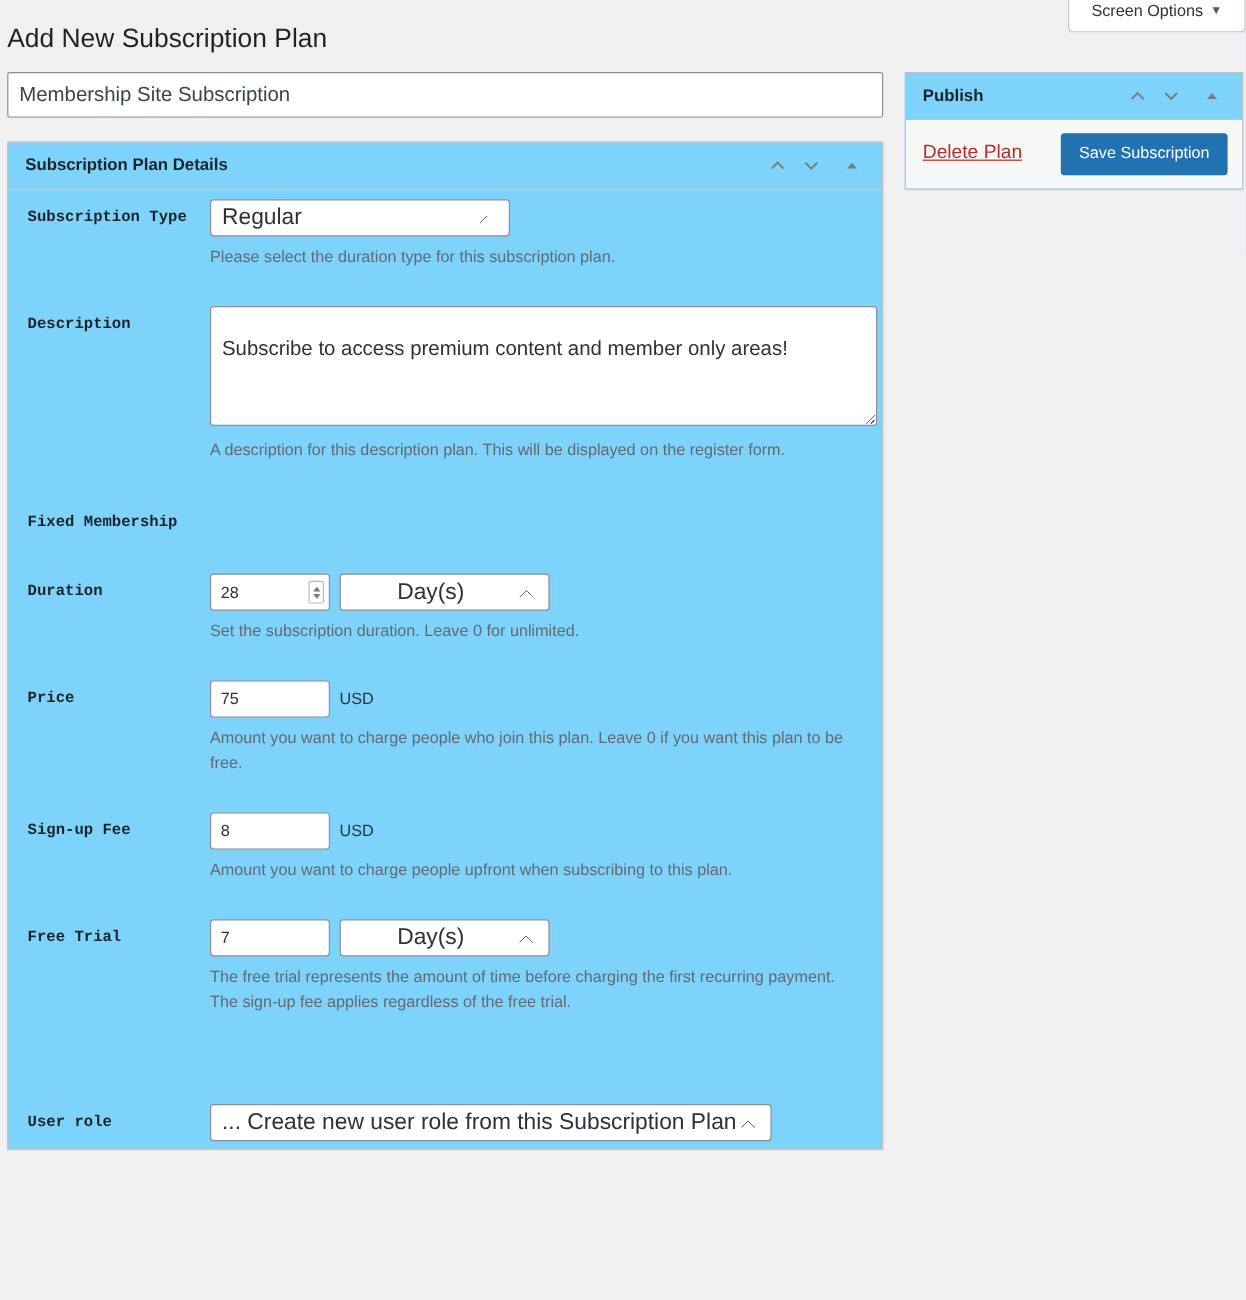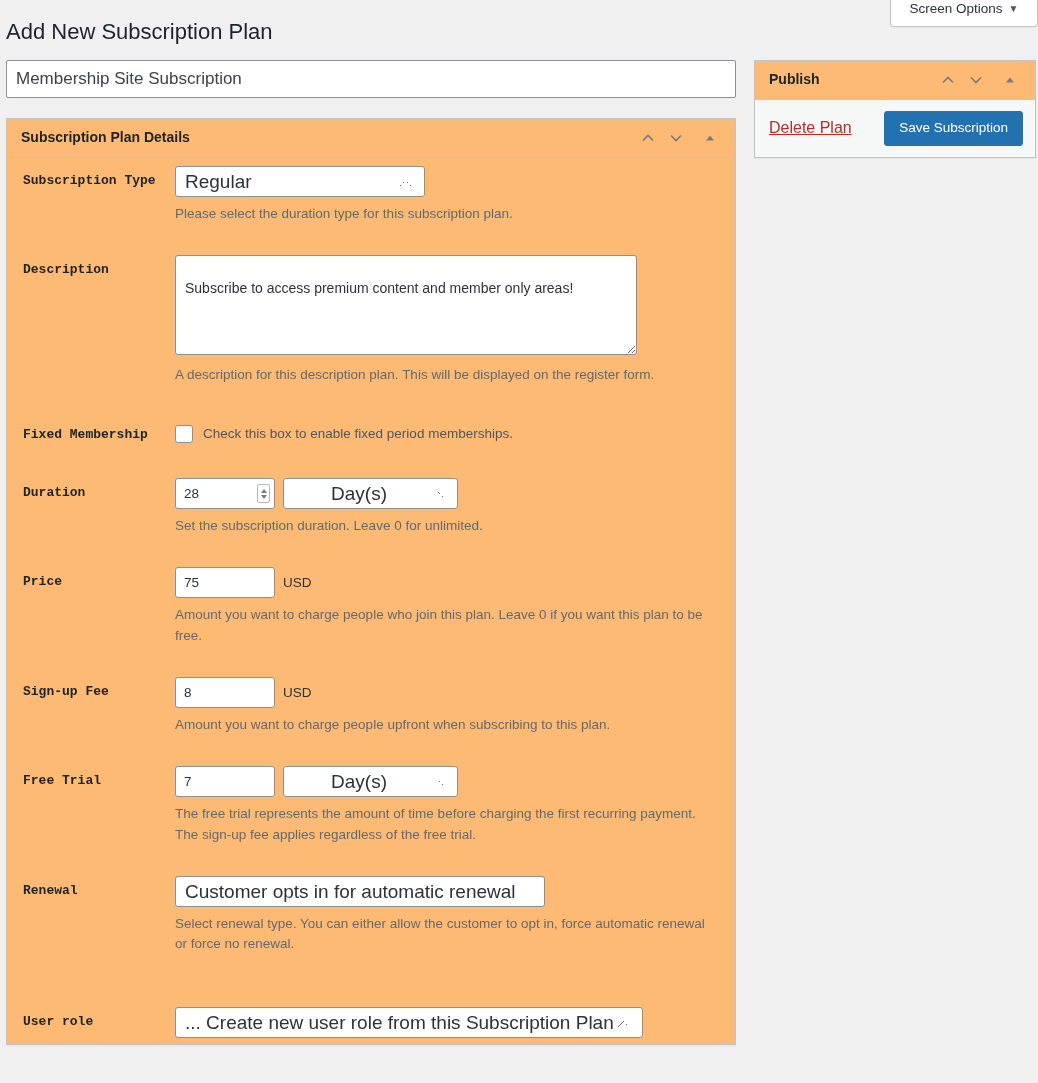--- a/index.html
+++ b/index.html
@@ -82,21 +82,21 @@
     font-family: "Liberation Sans", sans-serif;
     color: #3c434a;
     background: #fff;
     border: 1px solid #8c8f94;
     border-radius: 2px;
     outline: none;
   }
 
   
   .postbox {
-    background: #fdba74;
+    background: #7dd3fc;
     border: 1px solid #c3c4c7;
     margin-top: 20px;
     box-shadow: 0 1px 1px rgba(0,0,0,.04);
   }
   .postbox-header {
     display: flex;
     align-items: center;
     justify-content: space-between;
     border-bottom: 1px solid #c3c4c7;
     height: 39px;
@@ -221,23 +221,23 @@
   .spinner-ctl i {
     display: block;
     width: 0; height: 0;
     border-left: 3px solid transparent;
     border-right: 3px solid transparent;
   }
   .spinner-ctl i.up   { border-bottom: 4px solid #787c82; }
   .spinner-ctl i.down { border-top: 4px solid #787c82; }
 
   textarea.wp-textarea {
-    width: 462px;
+    width: 556px;
     height: 100px;
-    font-size: 14px;
+    font-size: 17px;
     font-family: "Liberation Sans", sans-serif;
     color: #2c3338;
     background: #fff;
     border: 1px solid #8c8f94;
     border-radius: 3px;
     padding: 22px 9px;
     outline: none;
     resize: vertical;
     line-height: 1.5;
   }
@@ -339,26 +339,20 @@
         <div class="lbl">Description</div>
         <div class="fld">
           <textarea class="wp-textarea" style="">Subscribe to access premium content and member only areas!</textarea>
           <p class="desc">A description for this description plan. This will be displayed on the register form.</p>
         </div>
       </div>
       <div class="row-gap-md"></div>
 
       <div class="form-row">
         <div class="lbl">Fixed Membership</div>
-        <div class="fld">
-          <div class="checkbox-row">
-            <input type="checkbox" class="wp-checkbox" style="">
-            <span class="checkbox-text">Check this box to enable fixed period memberships.</span>
-          </div>
-        </div>
       </div>
       <div class="row-gap-md"></div>
 
       <div class="form-row">
         <div class="lbl">Duration</div>
         <div class="fld">
           <div class="inline-row">
             <span class="num-wrap">
               <input type="text" class="wp-text wp-num" value="28" style="">
               <span class="spinner-ctl">
@@ -406,29 +400,20 @@
             <input type="text" class="wp-text" value="7" style="">
             <select class="wp-select w-175">
               <option>Day(s)</option>
             </select>
           </div>
           <p class="desc">The free trial represents the amount of time before charging the first recurring payment. The sign-up fee applies regardless of the free trial.</p>
         </div>
       </div>
       <div class="row-gap-sm"></div>
 
-      <div class="form-row">
-        <div class="lbl">Renewal</div>
-        <div class="fld">
-          <select class="wp-select w-fit">
-            <option>Customer opts in for automatic renewal</option>
-          </select>
-          <p class="desc">Select renewal type. You can either allow the customer to opt in, force automatic renewal or force no renewal.</p>
-        </div>
-      </div>
       <div class="row-gap-sm"></div>
 
       <div class="row-gap-sm"></div>
 
       <div class="form-row">
         <div class="lbl">User role</div>
         <div class="fld">
           <select class="wp-select w-fit">
             <option>... Create new user role from this Subscription Plan</option>
           </select>

